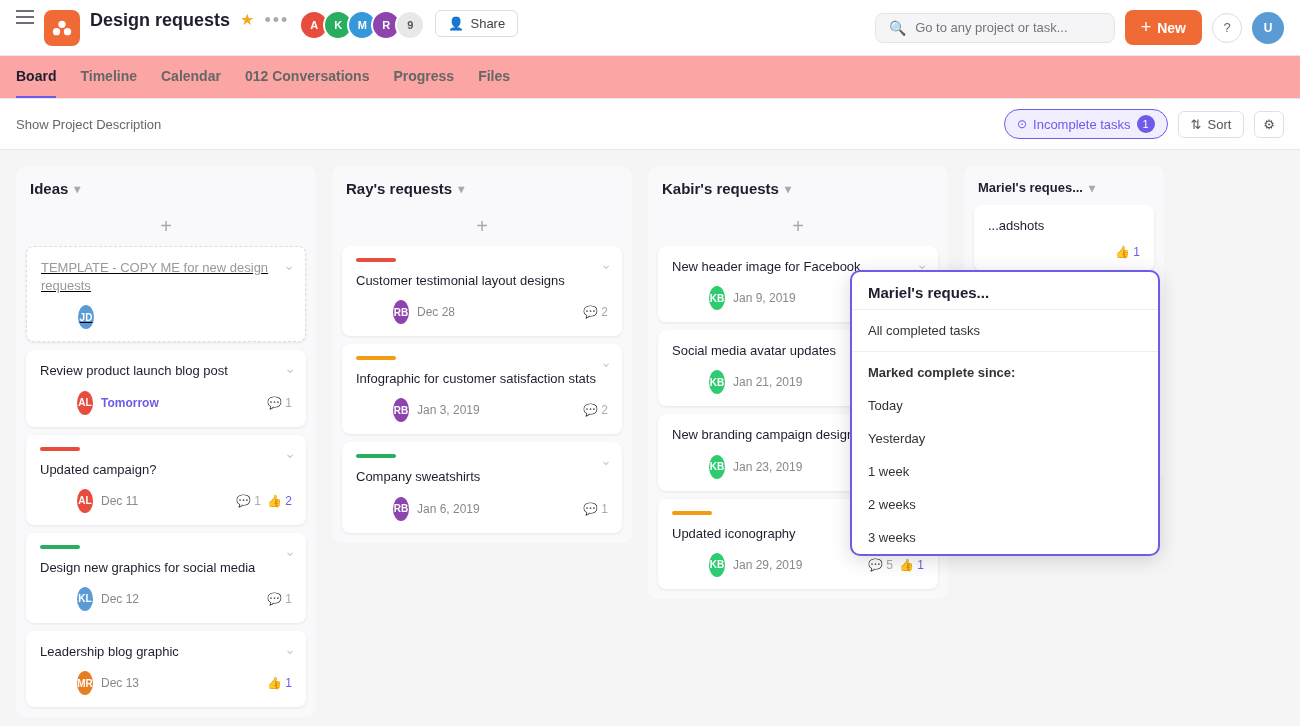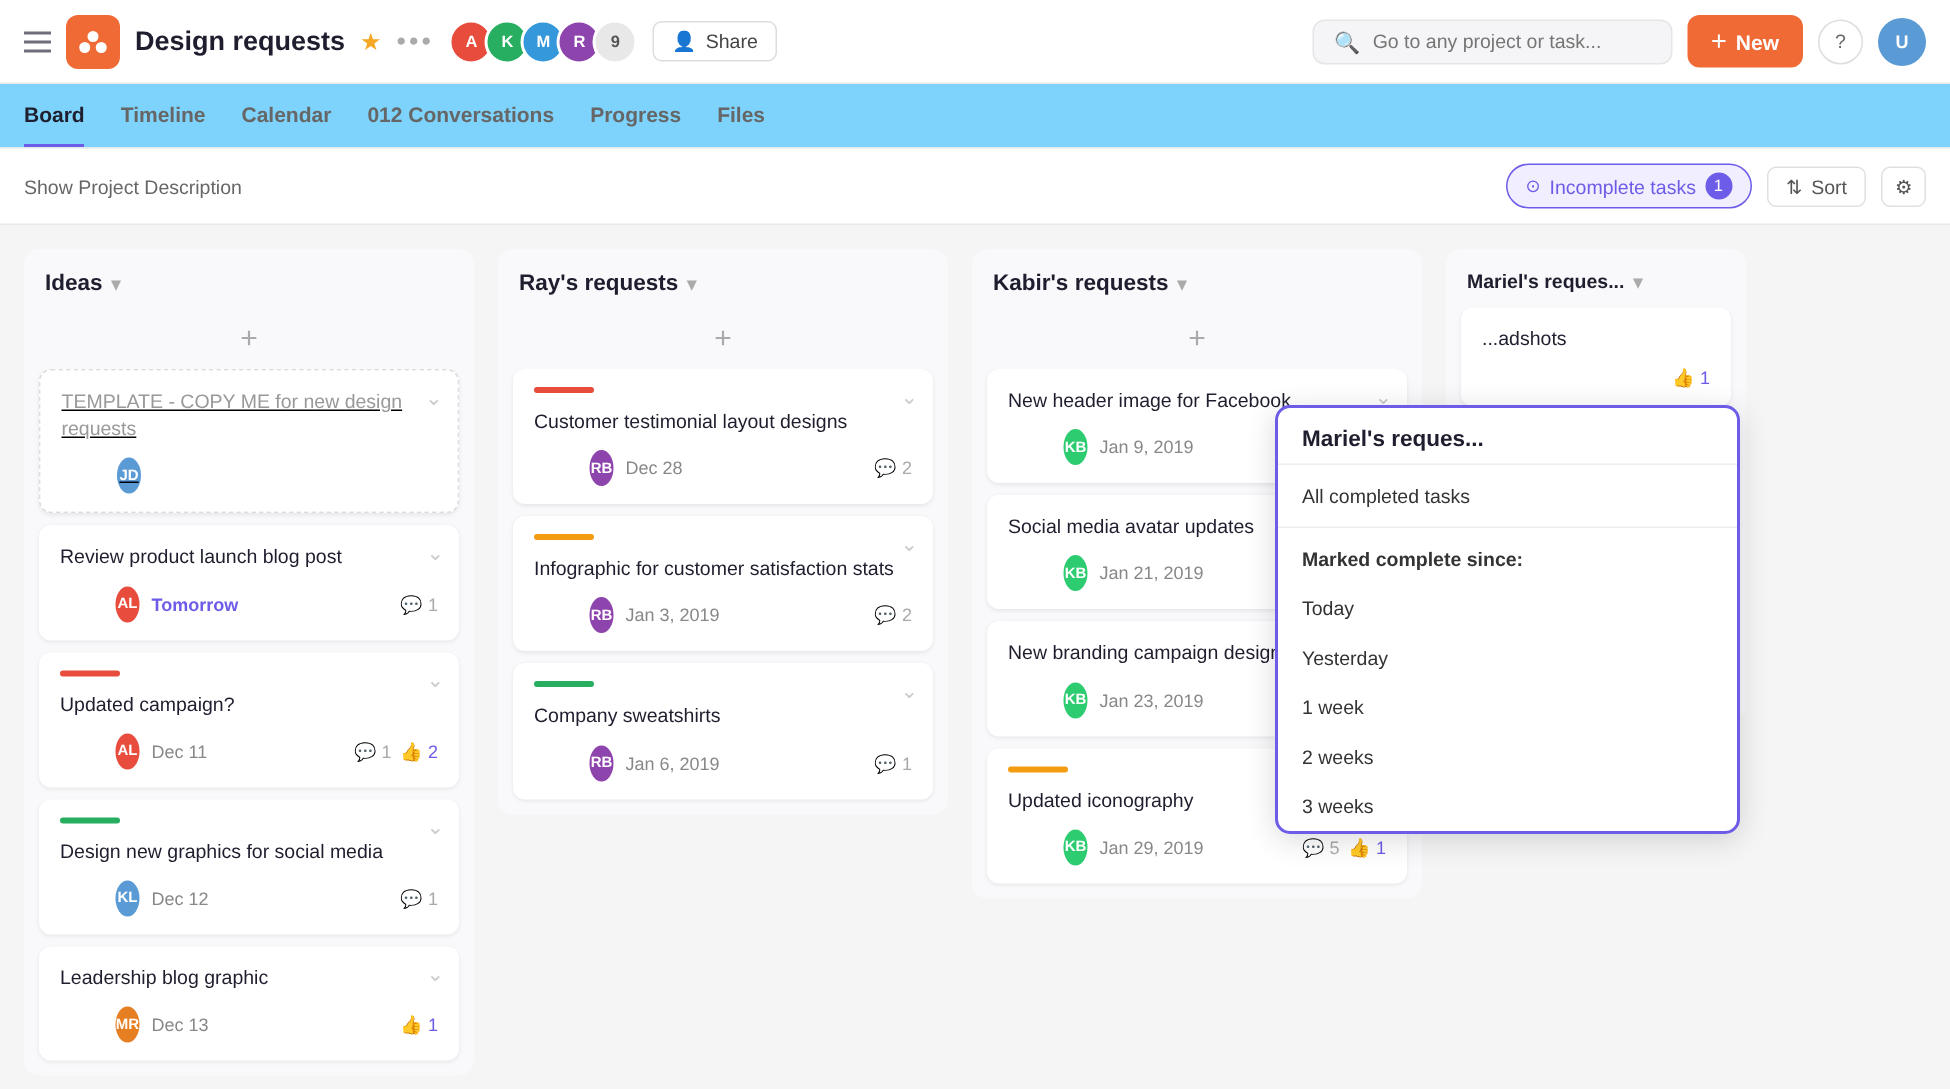--- a/index.html
+++ b/index.html
@@ -1,20 +1,20 @@
 <!DOCTYPE html>
 <html><head>
   <meta charset="utf-8">
   <style>
     * { box-sizing: border-box; margin: 0; padding: 0; }
     body { font-family: -apple-system, BlinkMacSystemFont, 'Segoe UI', sans-serif; background: #f5f5f5; overflow: hidden; }
 
     
     .topbar { display: flex; align-items: center; padding: 0 16px; height: 56px; background: #fff; border-bottom: 1px solid #e8e8e8; gap: 12px; }
-    .topbar-left { display: flex; align-items: center; gap: 10px; }
+    .topbar-left { display: flex; align-items: flex-start; gap: 10px; }
     .hamburger-icon { display: flex; flex-direction: column; gap: 4px; cursor: pointer; }
     .hamburger-icon span { width: 18px; height: 2px; background: #6e6e7c; display: block; }
     .app-logo { width: 36px; height: 36px; background: #f06a35; border-radius: 8px; display: flex; align-items: center; justify-content: center; }
     .app-logo svg { width: 22px; height: 22px; fill: white; }
     .project-title { font-size: 18px; font-weight: 700; color: #1e1e2e; }
     .star-icon { color: #f5a623; font-size: 16px; }
     .dots-icon { color: #aaa; font-size: 18px; letter-spacing: 2px; cursor: pointer; }
     .avatars { display: flex; align-items: center; gap: -4px; }
     .avatar { width: 30px; height: 30px; border-radius: 50%; border: 2px solid #fff; margin-left: -6px; display: flex; align-items: center; justify-content: center; font-size: 11px; font-weight: 600; color: white; }
     .avatar:first-child { margin-left: 0; }
@@ -22,21 +22,21 @@
     .share-btn { display: flex; align-items: center; gap: 6px; border: 1px solid #ddd; border-radius: 6px; padding: 5px 12px; font-size: 13px; color: #444; cursor: pointer; background: white; }
     .topbar-right { margin-left: auto; display: flex; align-items: center; gap: 10px; }
     .search-box { display: flex; align-items: center; gap: 8px; background: #f5f5f7; border: 1px solid #e5e5e5; border-radius: 8px; padding: 6px 14px; width: 240px; }
     .search-box input { border: none; background: transparent; outline: none; font-size: 13px; color: #444; width: 100%; }
     .new-btn { display: flex; align-items: center; gap: 6px; background: #f06a35; color: white; border: none; border-radius: 8px; padding: 7px 16px; font-size: 14px; font-weight: 600; cursor: pointer; }
     .plus-icon { font-size: 18px; font-weight: 400; }
     .help-btn { width: 30px; height: 30px; border-radius: 50%; border: 1px solid #ddd; display: flex; align-items: center; justify-content: center; font-size: 13px; color: #666; cursor: pointer; background: white; }
     .user-avatar { width: 32px; height: 32px; border-radius: 50%; background: #5b9bd5; display: flex; align-items: center; justify-content: center; font-size: 12px; color: white; font-weight: 600; cursor: pointer; }
 
     
-    .navtabs { display: flex; align-items: center; padding: 0 16px; background: #7dd3fc; border-bottom: 1px solid #e8e8e8; gap: 24px; }
+    .navtabs { display: flex; align-items: center; padding: 0 16px; background: #fca5a5; border-bottom: 1px solid #e8e8e8; gap: 24px; }
     .navtab { padding: 12px 0; font-size: 14px; color: #666; cursor: pointer; border-bottom: 2px solid transparent; text-decoration: none; font-weight: bold; }
     .navtab.active { color: #1e1e2e; font-weight: 600; border-bottom: 2px solid #6c5ce7; }
 
     
     .project-bar { display: flex; align-items: center; padding: 10px 16px; background: #fff; border-bottom: 1px solid #e8e8e8; gap: 12px; }
     .show-desc { font-size: 13px; color: #666; cursor: pointer; text-align: right; }
     .project-bar-right { margin-left: auto; display: flex; align-items: center; gap: 10px; }
     .filter-btn { display: flex; align-items: center; gap: 6px; padding: 5px 12px; border: 1px solid #6c5ce7; border-radius: 20px; font-size: 13px; color: #6c5ce7; cursor: pointer; background: #f0eeff; }
     .sort-btn { display: flex; align-items: center; gap: 6px; padding: 5px 12px; border: 1px solid #e0e0e0; border-radius: 6px; font-size: 13px; color: #555; cursor: pointer; background: white; }
     .filter-icon-btn { padding: 5px 8px; border: 1px solid #e0e0e0; border-radius: 6px; font-size: 13px; color: #555; cursor: pointer; background: white; }

